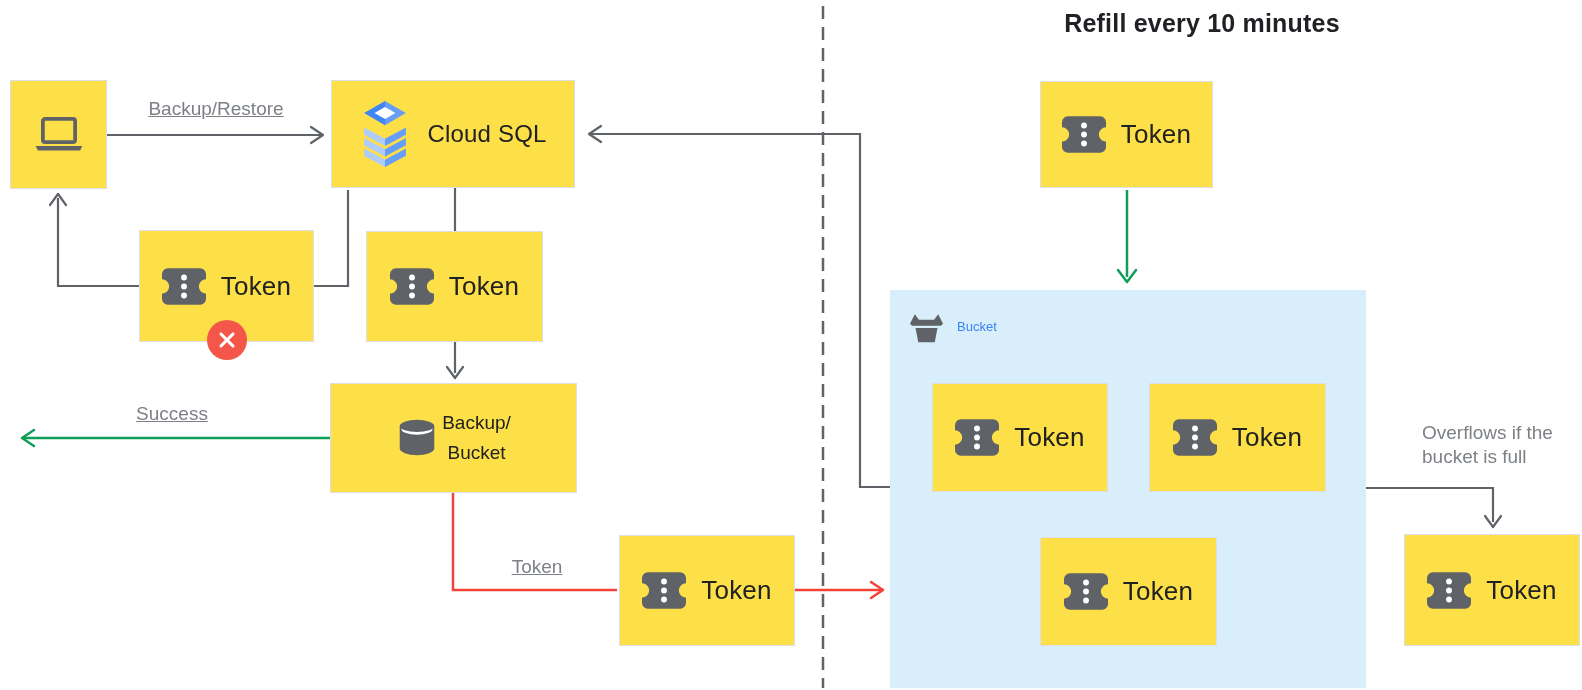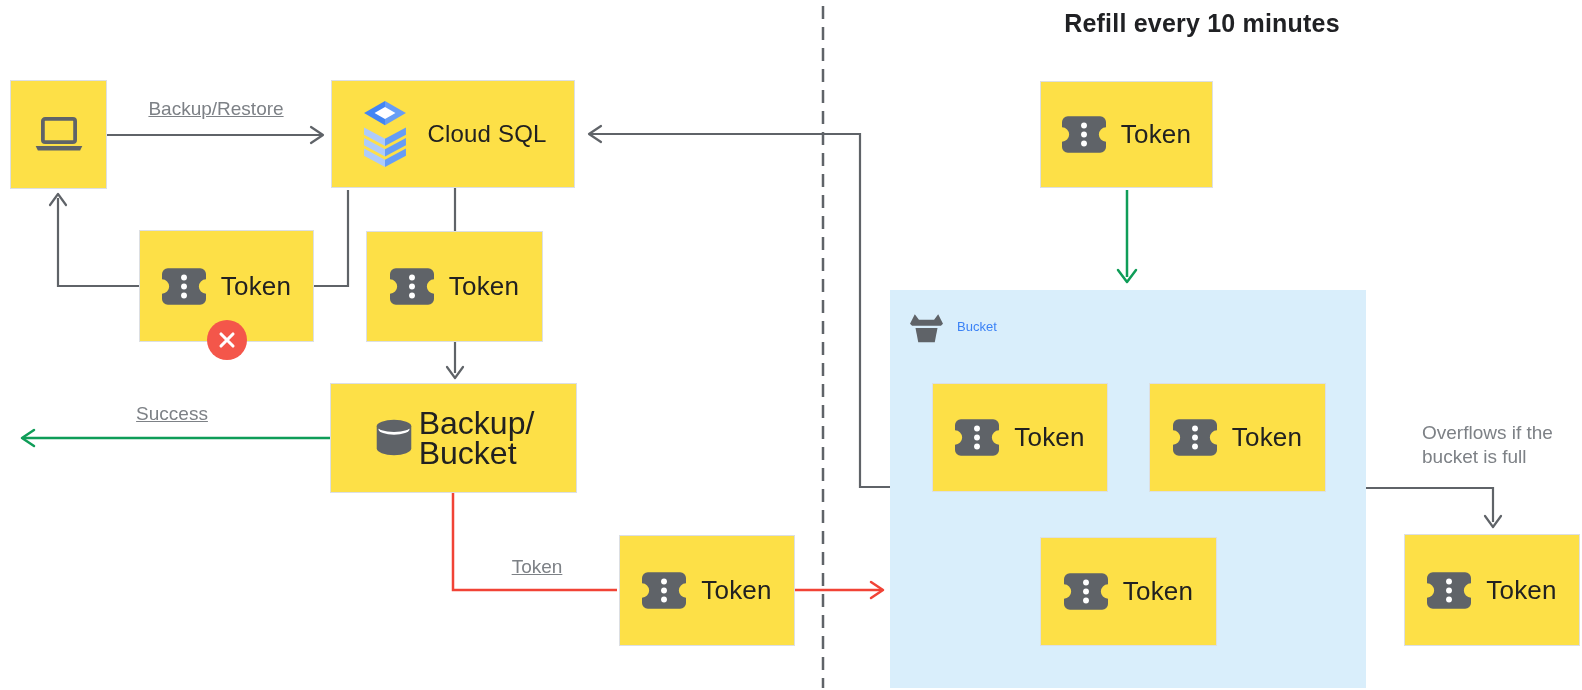--- a/index.html
+++ b/index.html
@@ -31,21 +31,21 @@
   .p-red{stroke:var(--red);stroke-width:2.5px;}
   .chev{stroke-linecap:round;stroke-linejoin:round;}
   .p-dash{stroke:var(--dark);stroke-width:2.5px;stroke-dasharray:13 8;}
   .box{
     position:absolute;background:#fde047;border:1.5px solid var(--border);
     box-sizing:border-box;display:flex;align-items:center;justify-content:center;
     z-index:3;
   }
   .tlabel{font-size:26px;color:var(--text);margin-left:15px;letter-spacing:.2px;}
   .biglabel{font-size:24px;color:var(--text);margin-left:16px;letter-spacing:.2px;}
-  .twolines{font-size:32px;color:var(--text);margin-left:4px;line-height:30px;}
+  .twolines{font-size:19px;color:var(--text);margin-left:4px;line-height:30px;text-align:center;}
   .edge-label{
     position:absolute;font-size:19px;color:var(--label-gray);z-index:4;
   }
   .centered{text-align:center;text-decoration:underline;}
   .page-title{
     position:absolute;left:1002px;top:9px;width:400px;text-align:center;
     font-size:25px;font-weight:bold;color:#202124;z-index:4;letter-spacing:.2px;
   }
   .bucket-tag{
     position:absolute;left:908px;top:310px;display:flex;align-items:center;z-index:4;

